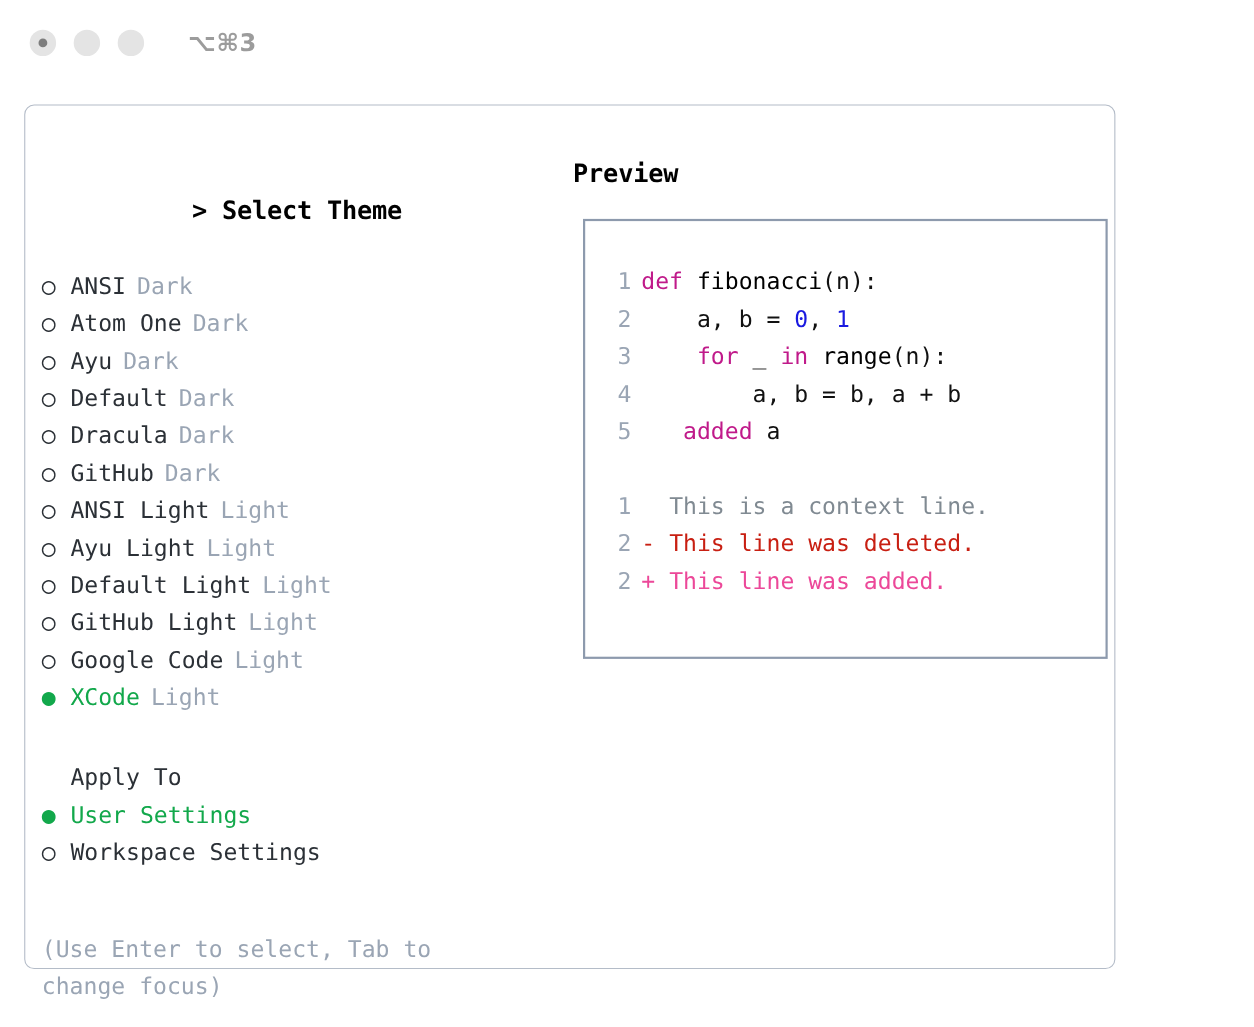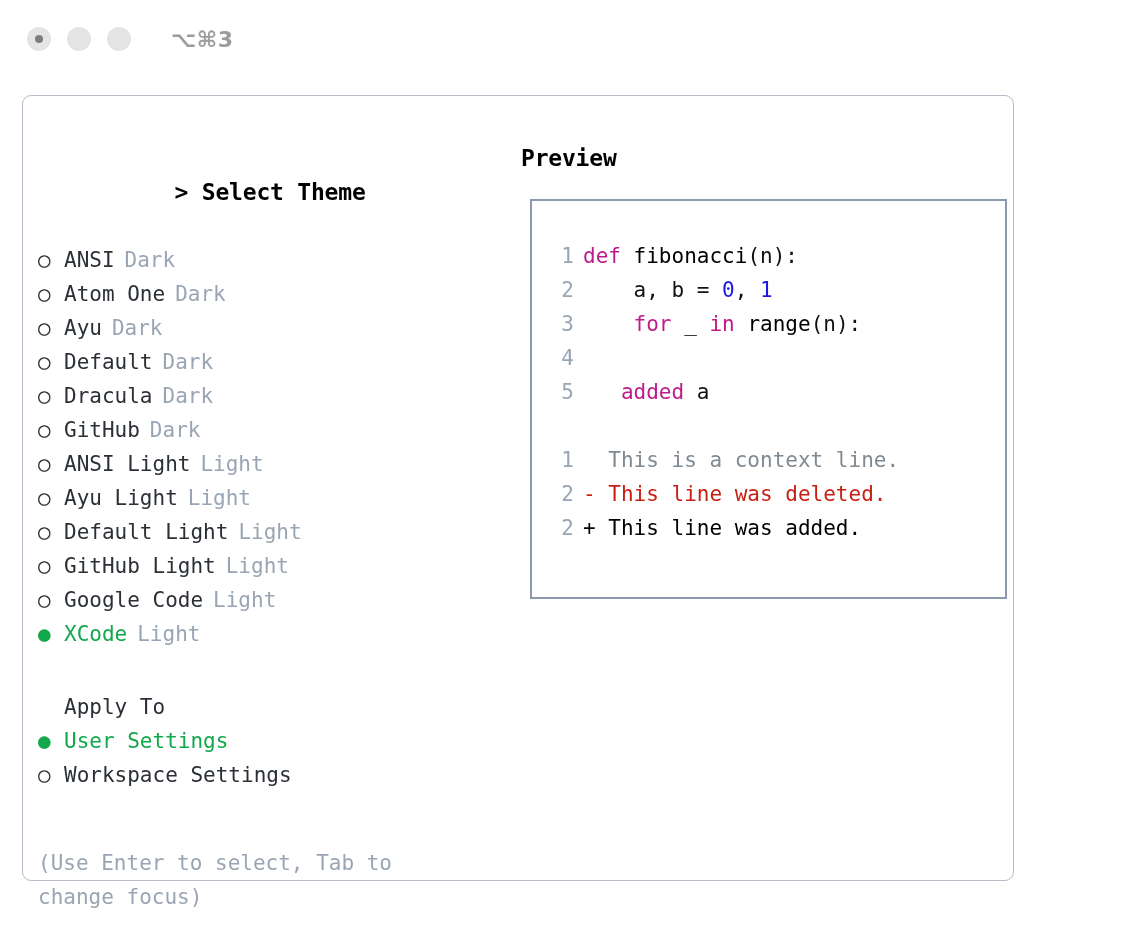--- a/index.html
+++ b/index.html
@@ -218,21 +218,21 @@
 
   .tok-kw   { color: #c01a8a; }
   .tok-fn   { color: #000000; }
   .tok-num  { color: #1a1ae0; }
   .tok-plain{ color: #111111; }
 
   .blank-line { height: 34px; }
 
   .diff-context { color: #808a92; }
   .diff-del     { color: #c81f12; }
-  .diff-add     { color: #000000; }
+  .diff-add     { color: #ec4899; }
 </style>
 </head>
 <body>
 
 <div id="app-window">
 
   <div id="titlebar">
     <div class="dot active"></div>
     <div class="dot"></div>
     <div class="dot"></div>
@@ -275,21 +275,21 @@
         <div>change focus)</div>
       </div>
 
       <div id="preview-column">
         <div id="preview-title">Preview</div>
         <div id="preview-box">
           <div id="code-area">
               <div class="code-line"><span class="lineno">1</span><span class="code-text"><span class="tok-kw">def </span><span class="tok-fn">fibonacci</span><span class="tok-plain">(n):</span></span></div>
               <div class="code-line"><span class="lineno">2</span><span class="code-text"><span class="tok-plain">    a, b = </span><span class="tok-num">0</span><span class="tok-plain">, </span><span class="tok-num">1</span></span></div>
               <div class="code-line"><span class="lineno">3</span><span class="code-text"><span class="tok-plain">    </span><span class="tok-kw">for</span><span class="tok-plain"> _ </span><span class="tok-kw">in</span><span class="tok-plain"> </span><span class="tok-fn">range</span><span class="tok-plain">(n):</span></span></div>
-              <div class="code-line"><span class="lineno">4</span></div>
+              <div class="code-line"><span class="lineno">4</span><span class="code-text"><span class="tok-plain">        a, b = b, a + b</span></span></div>
               <div class="code-line"><span class="lineno">5</span><span class="code-text"><span class="tok-plain">   </span><span class="tok-kw">added</span><span class="tok-plain"> a</span></span></div>
               <div class="blank-line"></div>
               <div class="code-line"><span class="lineno">1</span><span class="code-text diff-context"><span> </span><span> This is a context line.</span></span></div>
               <div class="code-line"><span class="lineno">2</span><span class="code-text diff-del"><span>-</span><span> This line was deleted.</span></span></div>
               <div class="code-line"><span class="lineno">2</span><span class="code-text diff-add"><span>+</span><span> This line was added.</span></span></div>
             </div>
         </div>
       </div>
 
     </div>

